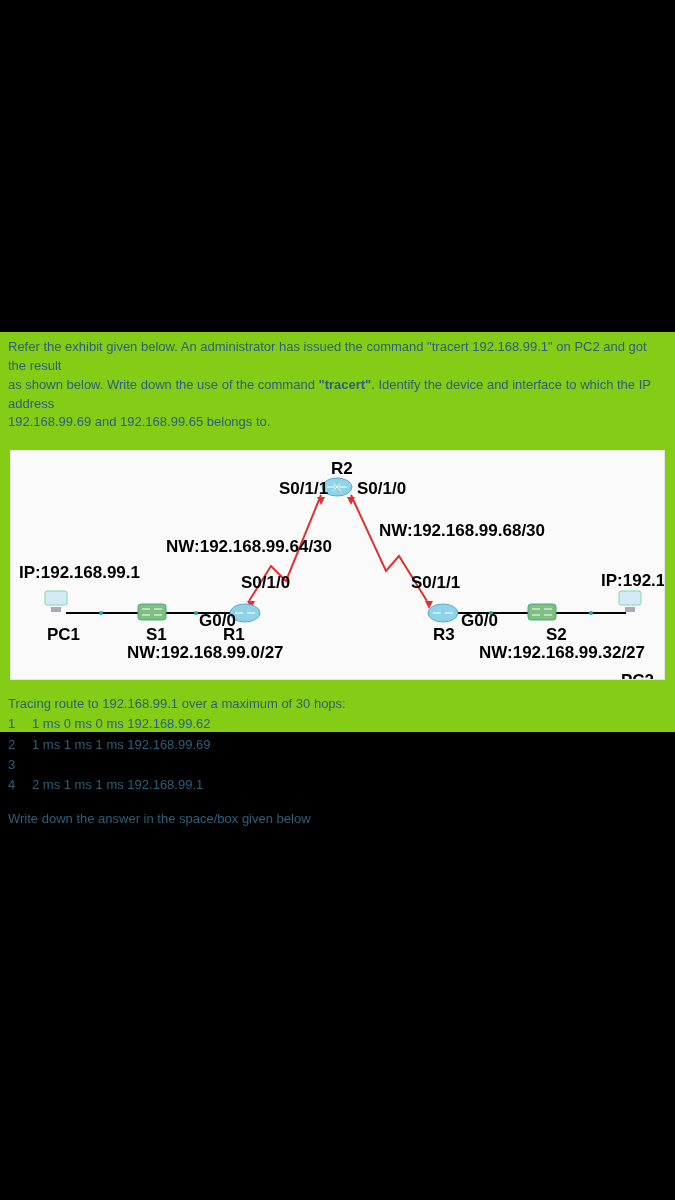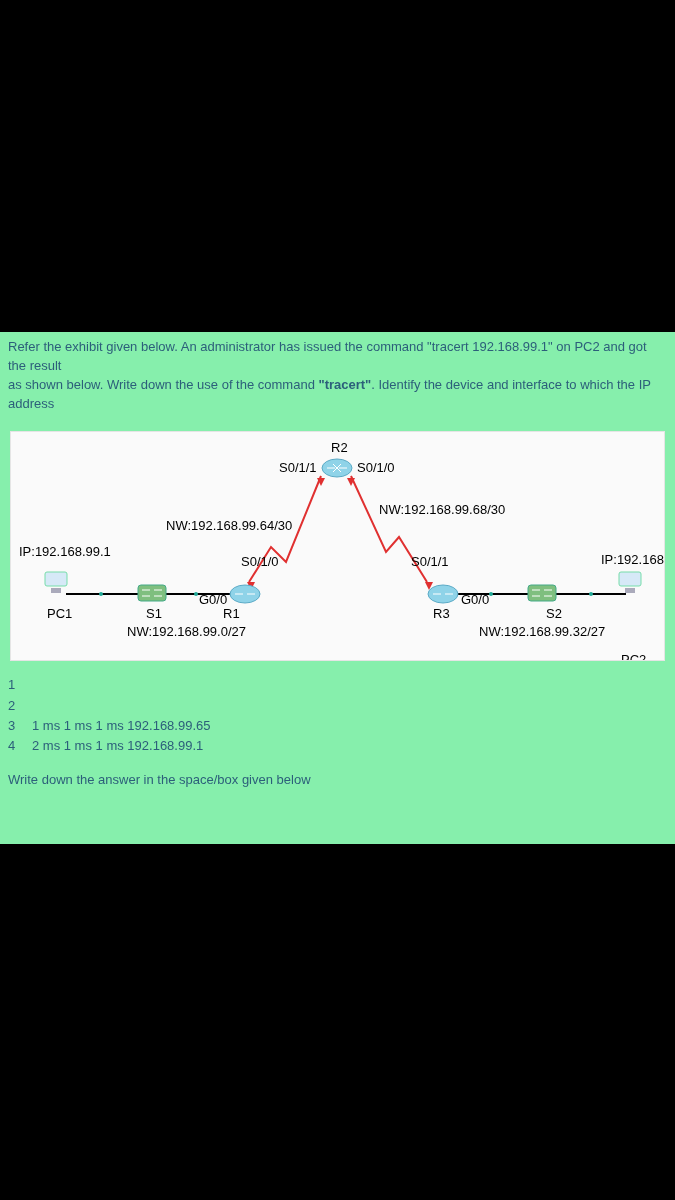--- a/index.html
+++ b/index.html
@@ -5,44 +5,44 @@
     * { margin: 0; padding: 0; box-sizing: border-box; }
     body {
       width: 675px;
       height: 1200px;
       background: #000;
       font-family: "Segoe UI", Arial, sans-serif;
       font-size: 13px;
       color: #333;
     }
     .content-block {
-      background: #86efac;
+      background: #84cc16;
       position: relative;
       top: 332px;
-      height: 512px;
+      height: 400px;
       padding: 6px 8px;
     }
     .question-text {
       color: #2c5f7a;
       line-height: 1.45;
       margin-bottom: 18px;
     }
     .diagram {
       position: relative;
       width: 655px;
       height: 230px;
       background: #fafafa;
       border: 1px solid #e5e5e5;
       margin: 0 auto 14px auto;
       overflow: hidden;
     }
     .label {
       position: absolute;
-      font-size: 13px;
-      font-weight: normal;
+      font-size: 17px;
+      font-weight: bold;
       color: #000;
       white-space: nowrap;
     }
     .dev-router {
       position: absolute;
       width: 32px;
       height: 20px;
     }
     .dev-router svg { display:block; }
     .dev-switch {
@@ -73,20 +73,21 @@
     }
   </style>
 </head>
 <body>
 
 <div class="content-block">
 
   <div class="question-text">
     <span>Refer the exhibit given below. An administrator has issued the command "tracert 192.168.99.1" on PC2 and got the result</span><br>
     <span>as shown below. Write down the use of the command </span><b>"tracert"</b><span>. Identify the device and interface to which the IP address</span><br>
+    <span>192.168.99.69 and 192.168.99.65 belongs to.</span>
   </div>
 
   <div class="diagram">
 
     <svg class="links" width="655" height="230">
 
       <line x1="55" y1="162" x2="135" y2="162" stroke="#000" stroke-width="2"></line>
 
       <line x1="155" y1="162" x2="220" y2="162" stroke="#000" stroke-width="2"></line>
 
@@ -176,29 +177,31 @@
           <rect x="8" y="18" width="10" height="5" fill="#aab"></rect>
         </svg>
     </div>
     <div class="label" style="left:610px; top:174px;margin-top:46px;">PC2</div>
 
     <div class="label" style="left:100px; top:192px;padding-left:16px;">NW:192.168.99.0/27</div>
     <div class="label" style="left:468px; top:192px;">NW:192.168.99.32/27</div>
   </div>
 
   <div class="tracert-block">
+    <div>Tracing route to 192.168.99.1 over a maximum of 30 hops:</div>
     <div class="hop-row">
       <span class="hop-num">1</span>
+      <span>1 ms 0 ms 0 ms 192.168.99.62</span>
     </div>
     <div class="hop-row">
       <span class="hop-num">2</span>
+      <span>1 ms 1 ms 1 ms 192.168.99.69</span>
     </div>
     <div class="hop-row">
       <span class="hop-num">3</span>
-      <span>1 ms 1 ms 1 ms 192.168.99.65</span>
     </div>
     <div class="hop-row">
       <span class="hop-num">4</span>
       <span>2 ms 1 ms 1 ms 192.168.99.1</span>
     </div>
   </div>
 
   <div class="answer-prompt">Write down the answer in the space/box given below</div>
 
 </div>

